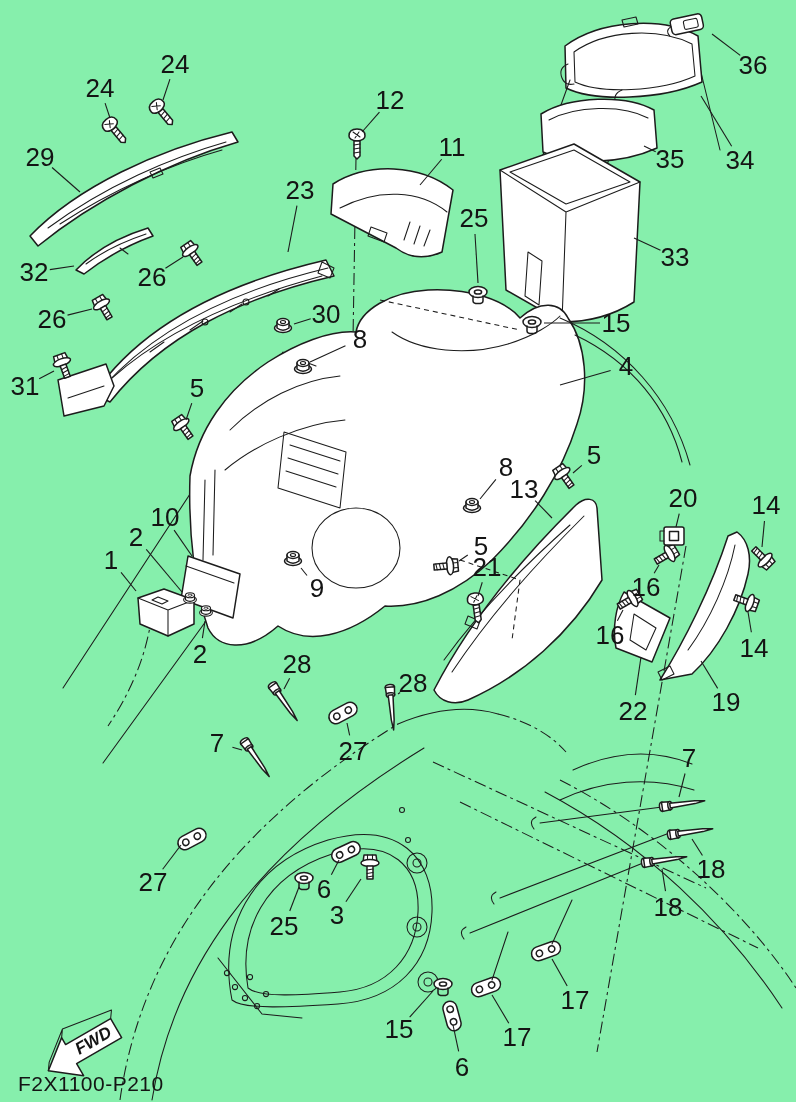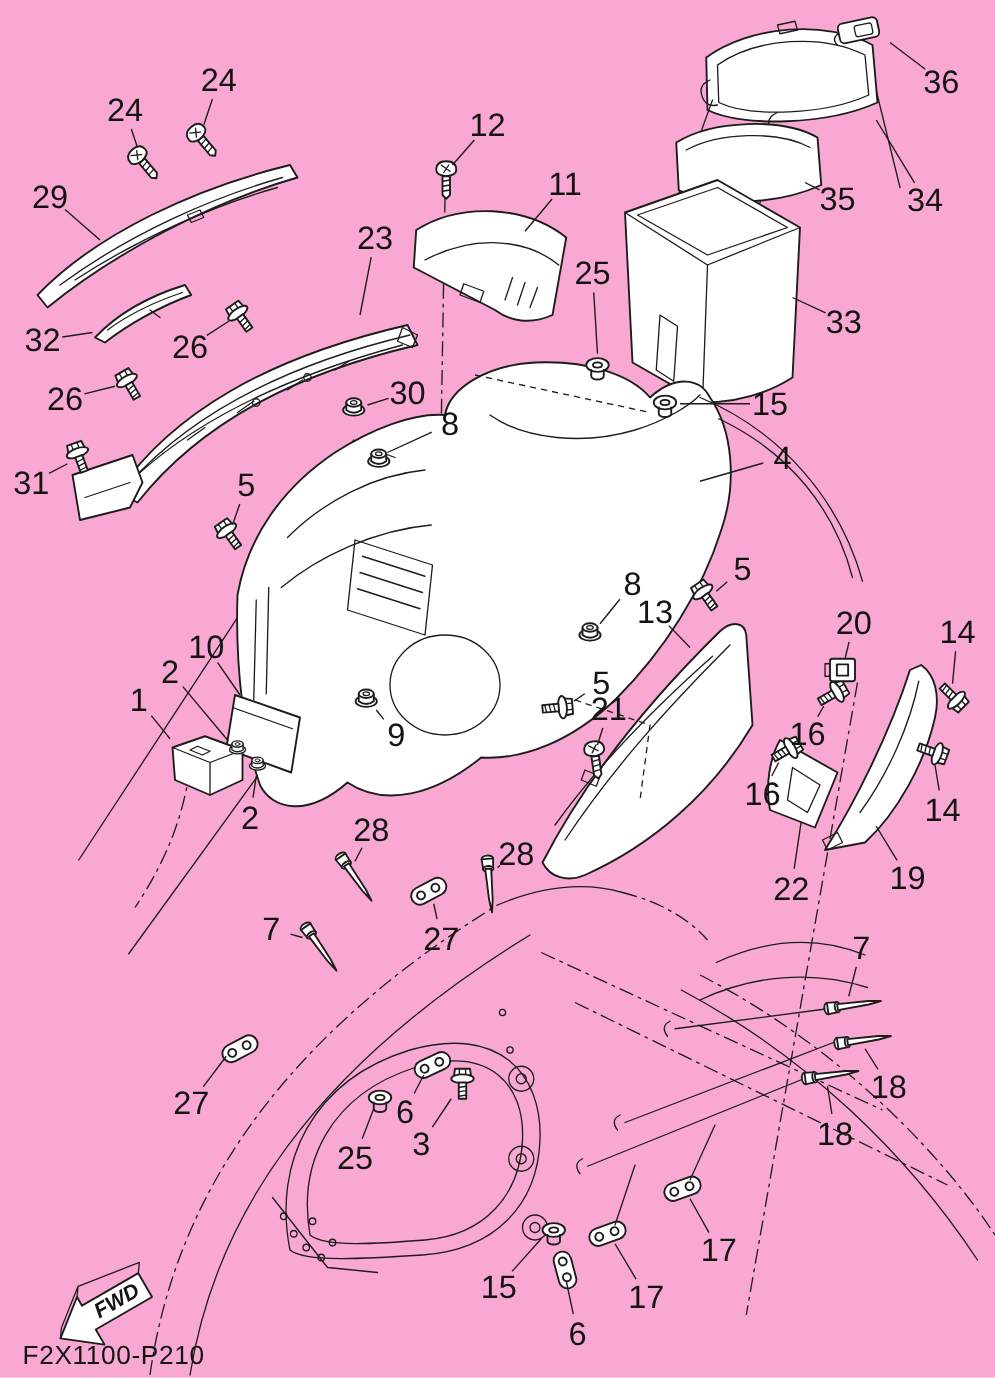--- a/index.html
+++ b/index.html
@@ -1,16 +1,16 @@
 <!DOCTYPE html>
 <html><head>
 <meta charset="utf-8">
 <style>
   html,body{margin:0;padding:0;background:#e8e8e8;}
-  .stage{width:796px;height:1102px;background:#f9a8d4;position:relative;margin:0 auto;overflow:hidden;}
+  .stage{width:796px;height:1102px;background:#86efac;position:relative;margin:0 auto;overflow:hidden;}
   svg{display:block;}
   .p{fill:none;stroke:#1c1c1c;stroke-width:1.5;stroke-linejoin:round;stroke-linecap:round;}
   .wh{fill:#ffffff;stroke:#1c1c1c;stroke-width:1.5;stroke-linejoin:round;stroke-linecap:round;}
   .thin{fill:none;stroke:#1c1c1c;stroke-width:1.05;stroke-linejoin:round;stroke-linecap:round;}
   .dd{fill:none;stroke:#1c1c1c;stroke-width:1.05;stroke-dasharray:12 4 3 4;}
   .dsh{fill:none;stroke:#1c1c1c;stroke-width:1.05;stroke-dasharray:5 4;}
   .leader{stroke:#1c1c1c;stroke-width:1.1;}
   .callout-num{font-family:"Liberation Sans",sans-serif;font-size:26px;fill:#141414;}
   .code-text{font-family:"Liberation Sans",sans-serif;font-size:21px;fill:#141414;letter-spacing:.5px;}
   .fwd-text{font-family:"Liberation Sans",sans-serif;font-size:17px;font-weight:bold;font-style:italic;fill:#141414;}

